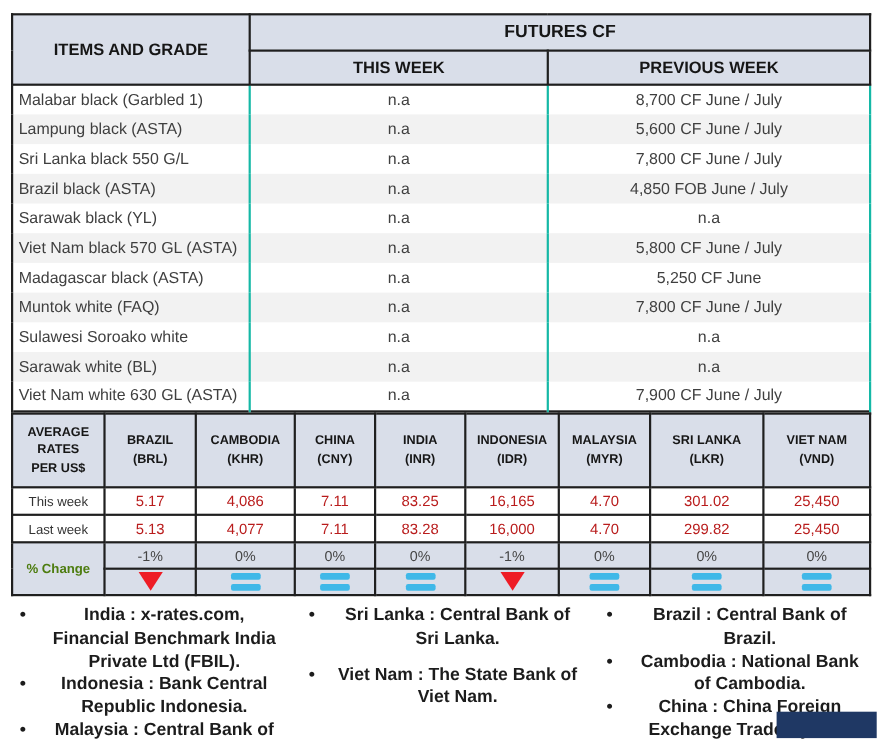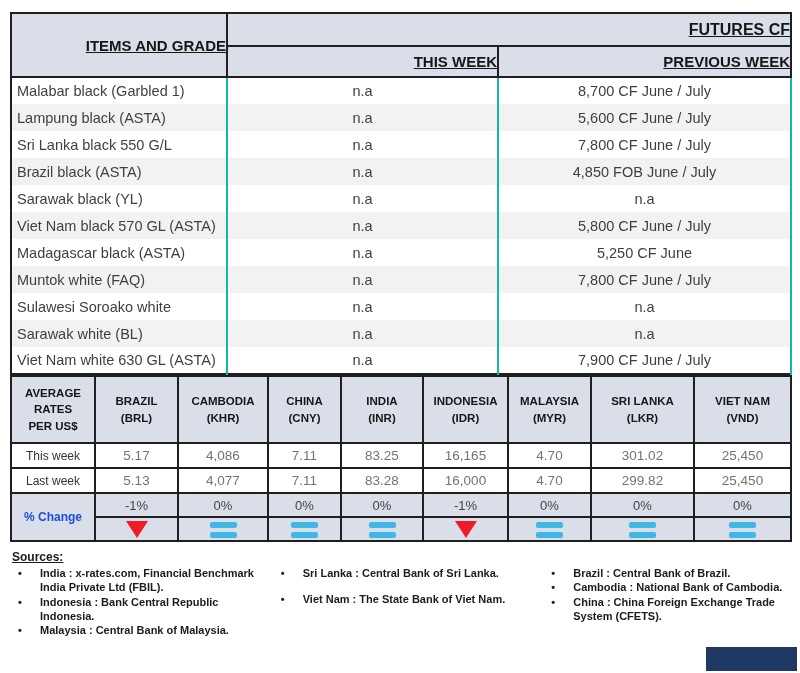--- a/index.html
+++ b/index.html
@@ -11,21 +11,21 @@
   }
   .page { position:relative; width:800px; height:673px; padding:12px 10px 0 10px; }
 
   
   table { border-collapse:collapse; table-layout:fixed; }
   .futures { width:780px; border:2px solid #1f1f1f; }
   .futures th {
     background:var(--header-bg,#d9dee9);
     border:2px solid #1f1f1f;
     font-weight:700; color:#161616; font-size:15px;
-    text-align:right; vertical-align:middle;text-decoration:underline;
+    text-align:center; vertical-align:middle;
   }
   .futures thead tr:first-child th { height:33px; }
   .futures thead tr:last-child th { height:31px; }
   .futures thead .fcf { font-size:16px; }
   .futures tbody td {
     height:27px; font-size:14.5px; color:#3f3f3f;
     border-left:2px solid #1f1f1f; border-right:2px solid #14b8a6;
     text-align:center; vertical-align:middle;
   }
   .futures tbody td.item { text-align:left; padding-left:5px; }
@@ -38,45 +38,45 @@
 
   
   .rates { width:780px; border:1px solid #0f172a; }
   .rates th, .rates td { border:2px solid #1f1f1f; text-align:center; vertical-align:middle; }
   .rates thead th {
     background:var(--header-bg,#d9dee9);
     height:67px; font-size:11.5px; font-weight:700; color:#161616; line-height:1.4;
   }
   .rates thead th span { display:block; }
   .rates .rowlab { background:#fff; font-size:12px; font-weight:400; color:#333; }
-  .rates .vals td { height:25px; font-size:13.5px; color:#737373;margin-left:24px; }
+  .rates .vals td { height:25px; font-size:13.5px; color:#b91c1c;margin-left:24px; }
   .rates .pct td, .rates .icons td { background:var(--header-bg,#d9dee9); }
   .rates .pct td { height:24px; font-size:13px; color:#454545; }
   .rates .icons td { height:24px; }
-  .rates .chg { background:var(--header-bg,#d9dee9); font-weight:700; font-size:12px; color:#1d4ed8; }
+  .rates .chg { background:var(--header-bg,#d9dee9); font-weight:700; font-size:12px; color:#4d7c0f; }
 
   .chicon { display:inline-block; vertical-align:middle; }
   .tri-down {
     width:0; height:0;
     border-left:11px solid transparent; border-right:11px solid transparent;
     border-top:17px solid var(--down-red,#ee1c25);
   }
   .eq { display:inline-flex; flex-direction:column; gap:4px; padding-top:1px; }
   .eq i { display:block; width:27px; height:6px; border-radius:2px;
           background:var(--equal-blue,#3fb8e8); }
 
   
   .sources { margin-top:8px; padding-left:2px; }
   .sources-title { font-size:12px; font-weight:700; color:#1c1c1c; text-decoration:underline; margin-bottom:2px; }
   .sources-cols { display:flex; gap:16px; }
   .src-col { display:flex; flex-direction:column; }
   .src-col.c1 { width:250px; }
   .src-col.c2 { width:258px;gap:12px; }
   .src-col.c3 { width:248px; }
-  .src-item { display:flex; font-size:11px; font-weight:700; color:#1c1c1c; line-height:1.3; }
+  .src-item { display:flex; font-size:16px; font-weight:700; color:#1c1c1c; line-height:1.3;text-align:center; }
   .src-item::before { content:"\2022"; width:14px; min-width:14px; margin-left:6px; margin-right:8px; text-align:left; }
 
   .logo-block {
     position:absolute; left:706px; top:647px;
     width:91px; height:24px;
     background:var(--logo-navy,#1f3864);
   }
 </style>
 </head>
 <body>
@@ -271,21 +271,20 @@
             </span></td>
         <td><span class="chicon eq">
               <i></i>
               <i></i>
             </span></td>
       </tr>
     </tbody>
   </table>
 
   <div class="sources">
-    <div class="sources-title">Sources:</div>
     <div class="sources-cols">
       <div class="src-col c1">
         <div class="src-item">
             <span>India : x-rates.com, Financial Benchmark India Private Ltd (FBIL).</span>
           </div>
         <div class="src-item">
             <span>Indonesia : Bank Central Republic Indonesia.</span>
           </div>
         <div class="src-item">
             <span>Malaysia : Central Bank of Malaysia.</span>

